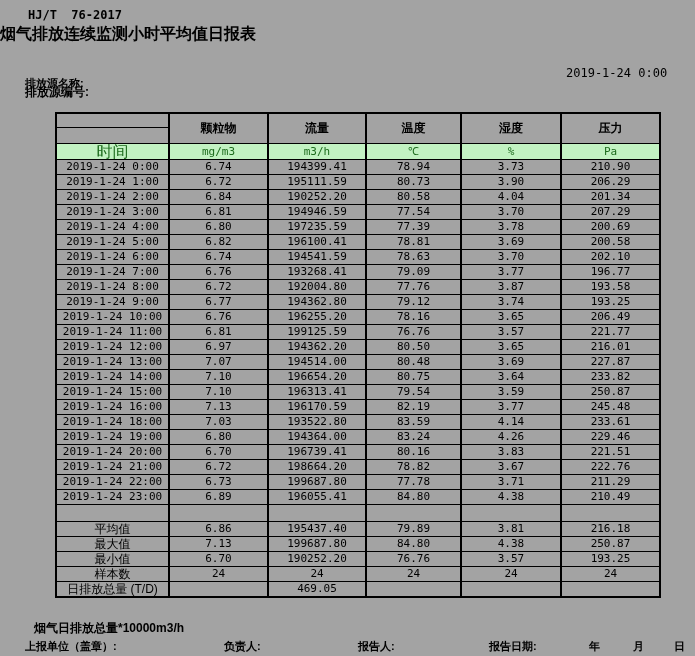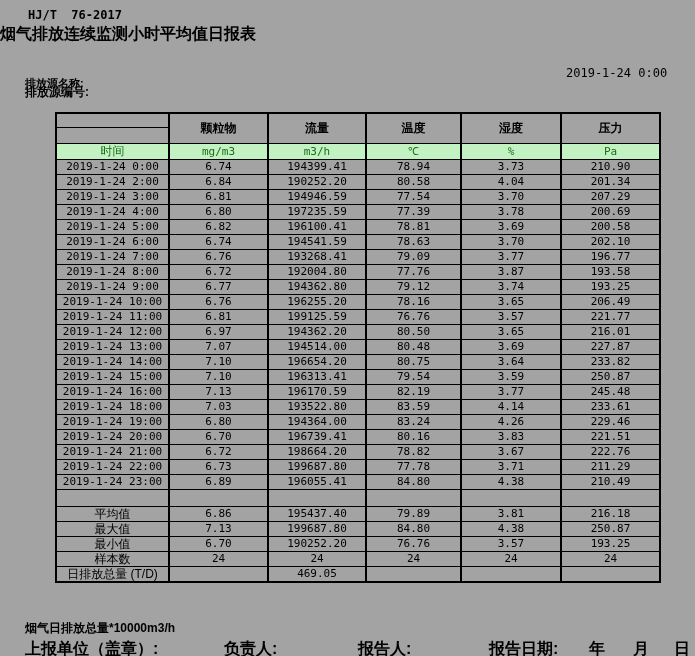--- a/index.html
+++ b/index.html
@@ -34,33 +34,33 @@
   }
   tr.head-a td { height:30px; font-size:12px; font-weight:bold; }
   td.corner { padding:0; }
   td.corner .half-top { height:14px; border-bottom:1px solid #000; }
   td.corner .half-bot { height:15px; }
   tr.unit-row td {
     height:16px; font-size:11px; line-height:15px;
     background:var(--hdr-bg,#c2f2c2); color:var(--hdr-fg,#1d6b1d);
     font-family:"DejaVu Sans Mono", monospace;
   }
-  tr.unit-row td:first-child { font-family:"Liberation Sans", sans-serif; font-size:12px; }
+  tr.unit-row td:first-child { font-family:"Liberation Sans", sans-serif; font-size:16px; }
   tr.table-row td, tr.summary-row td {
     height:15px; font-size:11px; line-height:14px;
     font-family:"DejaVu Sans Mono", monospace;
   }
   tr.table-row td:first-child { font-size:11px; }
   tr.summary-row td:first-child { font-family:"Liberation Sans", sans-serif; font-size:12px;margin-top:36px; }
   tr.blank-row td { height:17px; }
 
   .footnote {
-    position:absolute; left:25px; top:620px; font-size:12px; font-weight:bold;
-  }
-  .sign-line { position:absolute; left:0; top:639px; width:695px; height:16px; font-size:16px; font-weight:bold; }
+    position:absolute; left:34px; top:620px; font-size:12px; font-weight:bold;
+  }
+  .sign-line { position:absolute; left:0; top:639px; width:695px; height:16px; font-size:11px; font-weight:bold; }
   .sign-line span { position:absolute; top:0; }
   .lbl-unit   { left:25px; }
   .lbl-resp   { left:224px; }
   .lbl-report { left:358px; }
   .lbl-date   { left:489px; }
   .lbl-year   { left:589px; }
   .lbl-month  { left:633px; }
   .lbl-day    { left:674px; }
 </style>
 </head>
@@ -108,20 +108,28 @@
     <tbody id="rows">
         <tr class="table-row">
           <td>2019-1-24 0:00</td>
           <td>6.74</td>
           <td>194399.41</td>
           <td>78.94</td>
           <td>3.73</td>
           <td>210.90</td>
         </tr>
         <tr class="table-row">
+          <td>2019-1-24 1:00</td>
+          <td>6.72</td>
+          <td>195111.59</td>
+          <td>80.73</td>
+          <td>3.90</td>
+          <td>206.29</td>
+        </tr>
+        <tr class="table-row">
           <td>2019-1-24 2:00</td>
           <td>6.84</td>
           <td>190252.20</td>
           <td>80.58</td>
           <td>4.04</td>
           <td>201.34</td>
         </tr>
         <tr class="table-row">
           <td>2019-1-24 3:00</td>
           <td>6.81</td>

